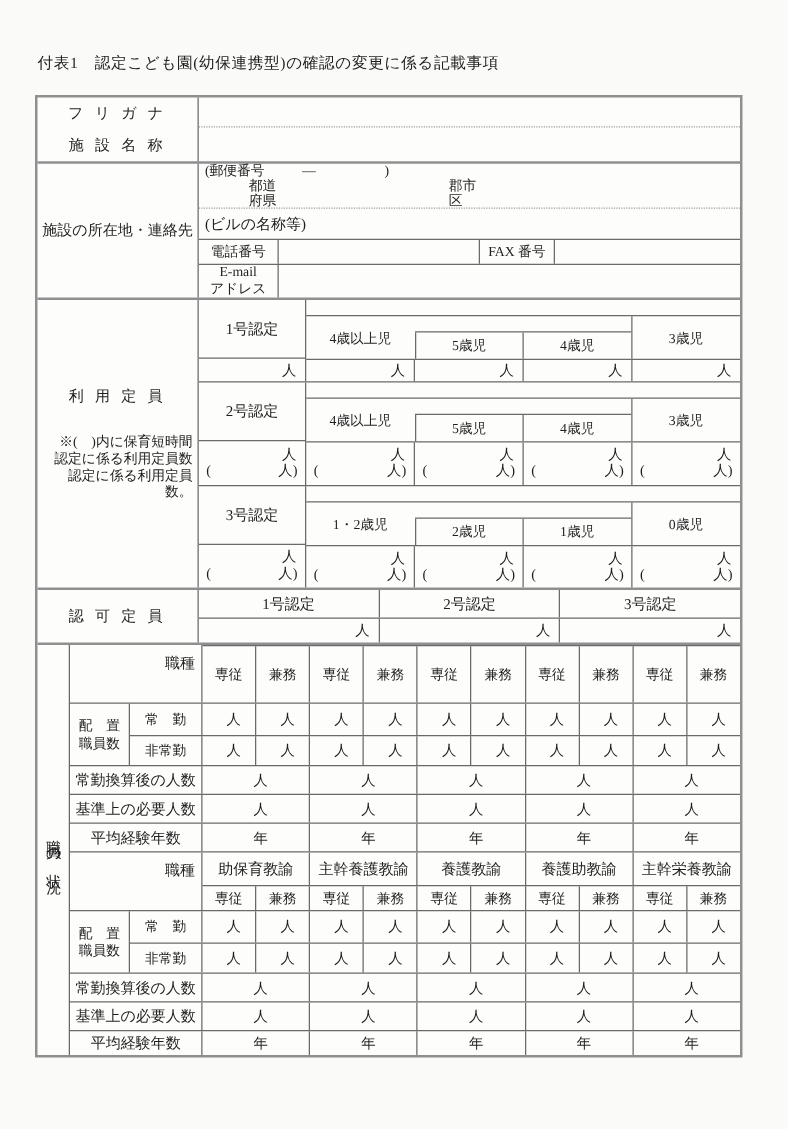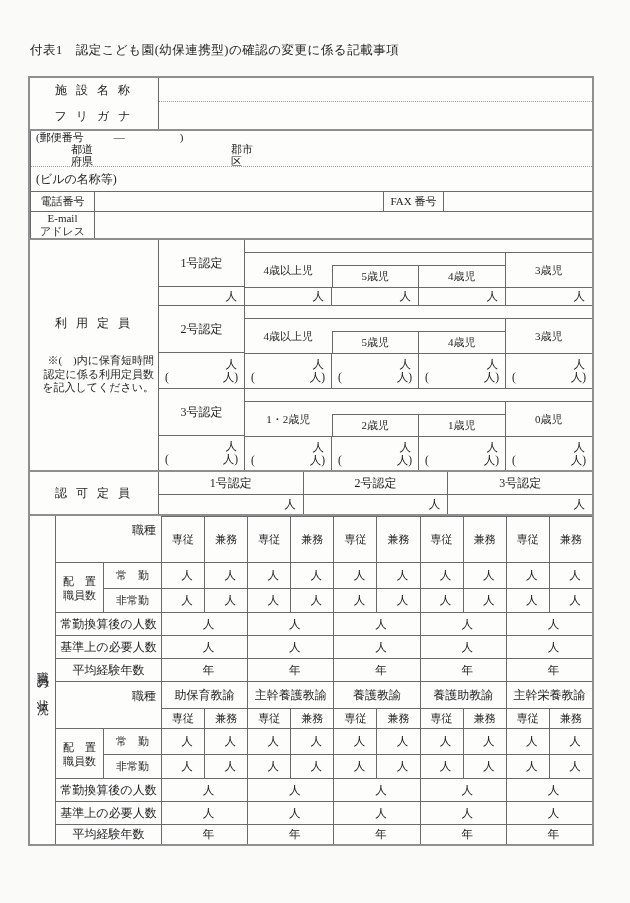--- a/index.html
+++ b/index.html
@@ -80,30 +80,31 @@
 </style>
 </head>
 <body>
 
 <div class="title">付表1　認定こども園(幼保連携型)の確認の変更に係る記載事項</div>
 
 <div class="form">
 
   <div class="sec h51 row">
     <div class="lab128 col">
+      <div class="fill c fs12 sp">フ リ ガ ナ</div>
       <div class="fill c fs12 sp">施 設 名 称</div>
-      <div class="fill c fs12 sp">フ リ ガ ナ</div>
     </div>
     <div class="fill col bl">
       <div class="h24 dotb entry"></div>
       <div class="fill entry"></div>
     </div>
   </div>
 
   <div class="sec h109 row">
+    <div class="lab128 c fs12">施設の所在地・連絡先</div>
     <div class="fill col bl">
       <div class="h36 dotb entry">
         <div class="pline">
           <span>(郵便番号</span><span style="display:inline-block;width:30px"></span><span>—</span><span style="display:inline-block;width:55px"></span><span>)</span>
         </div>
         <div class="pline ind">
           <span class="pw">都道</span><span>郡市</span>
         </div>
         <div class="pline ind">
           <span class="pw">府県</span><span>区</span>
@@ -127,21 +128,21 @@
       </div>
     </div>
   </div>
 
   <div class="sec h232 row">
     <div class="lab128 cap-label">
       <div class="c fs12 sp">利 用 定 員</div>
       <div class="note">
         <div>※(　)内に保育短時間</div>
         <div>認定に係る利用定員数</div>
-        <div>を記入してください。</div>
+        <div>認定に係る利用定員数。</div>
       </div>
     </div>
     <div class="fill col bl">
 
       <div class="h66 row bb">
         <div class="w86 col br">
           <div class="h47 c fs12 bb">1号認定</div>
           <div class="fill ur entry">人</div>
         </div>
         <div class="fill col">

